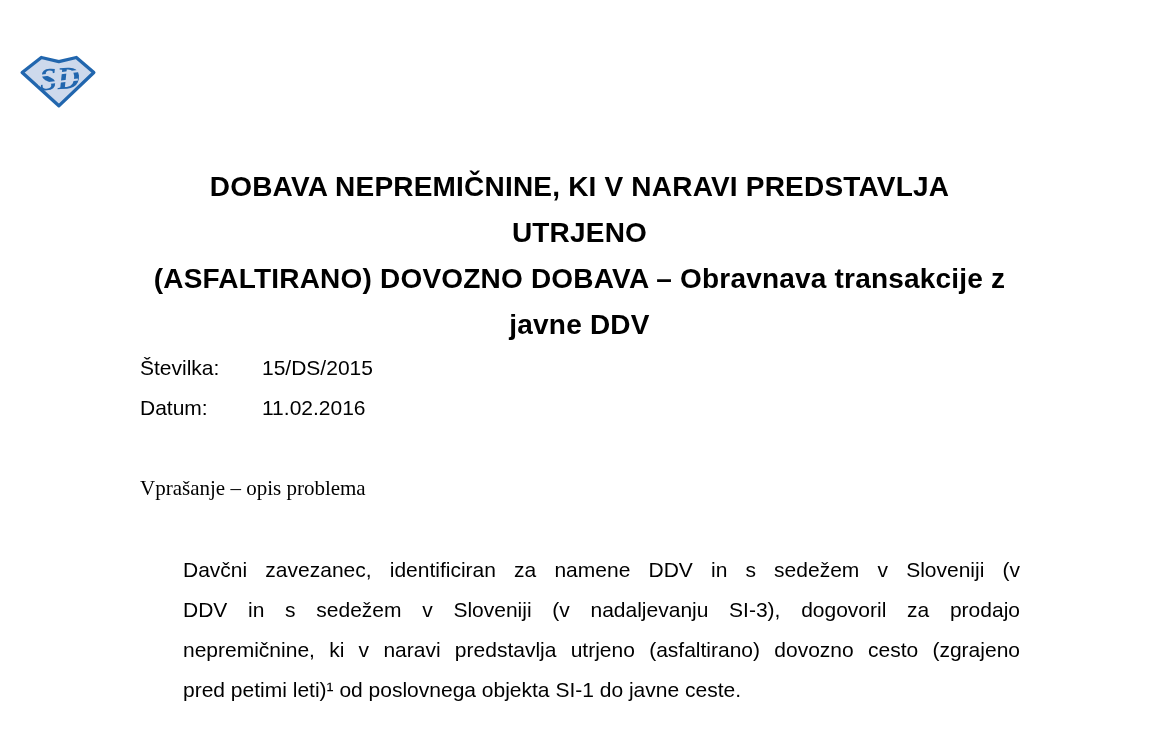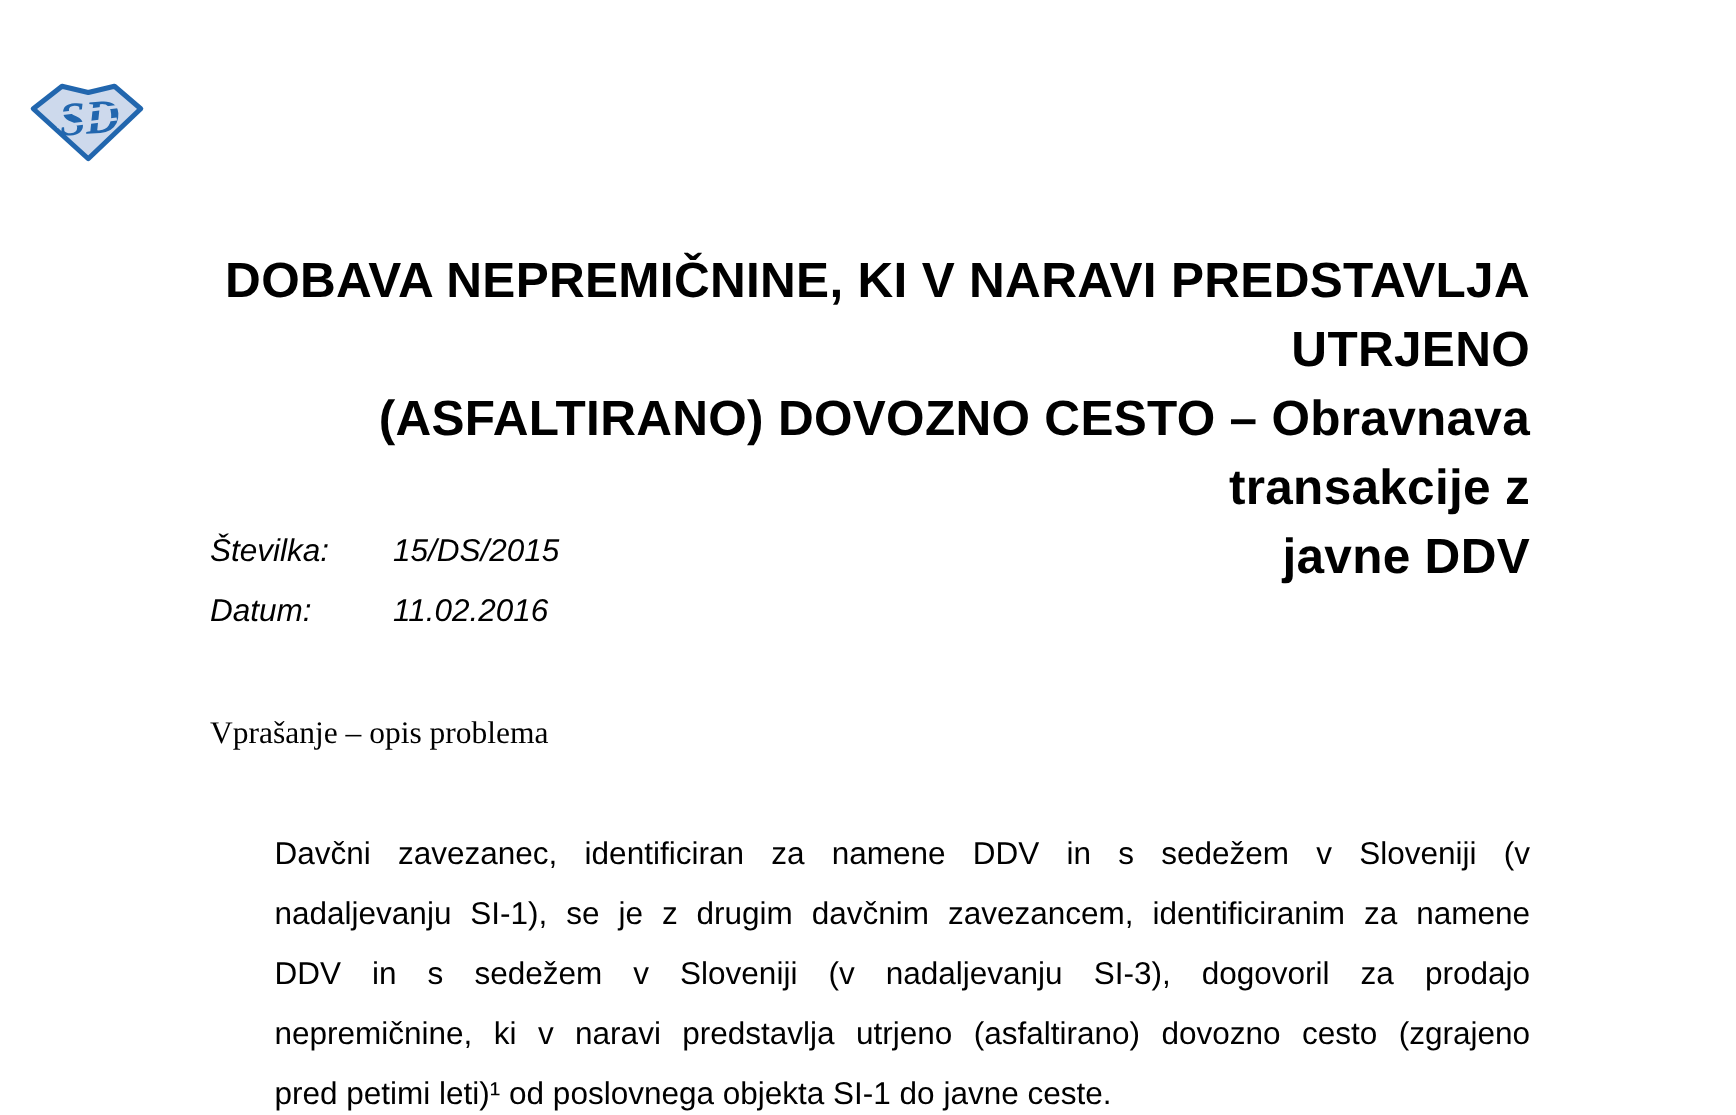--- a/index.html
+++ b/index.html
@@ -21,34 +21,34 @@
     left: 16px;
     top: 50px;
     width: 84px;
     height: 60px;
   }
   .title-block {
     position: absolute;
     left: 139px;
     top: 164px;
     width: 881px;
-    text-align: right;
+    text-align: center;
     font-weight: 700;
-    font-size: 33px;
+    font-size: 28px;
     line-height: 46px;
     letter-spacing: 0.2px;
   }
   .meta-block {
     position: absolute;
     left: 140px;
     top: 348px;
     font-size: 21px;
     line-height: 40px;
   }
-  .meta-row { display: flex; font-style: italic; }
+  .meta-row { display: flex; }
   .meta-label { width: 122px; }
   .section-heading {
     position: absolute;
     left: 140px;
     top: 468px;
     font-size: 21px;
     line-height: 40px;
     font-family: Liberation Serif, serif;
   }
   .paragraph {
@@ -76,38 +76,37 @@
 
   <svg class="logo" viewBox="0 0 100 72" xmlns="http://www.w3.org/2000/svg">
     <polygon points="7,27 30,9 51,14 72,9 93,27 51,67" fill="#cdd9ec" stroke="#2166ae" stroke-width="4" stroke-linejoin="round"></polygon>
     <text x="52" y="47" text-anchor="middle" font-family="Liberation Serif, serif" font-size="38" font-weight="bold" font-style="italic" fill="#2166ae" transform="rotate(-4 50 36)">SD</text>
     <rect x="24" y="27" width="52" height="2.6" fill="#cdd9ec" transform="rotate(-7 50 28)"></rect>
     <rect x="26" y="37" width="48" height="2.4" fill="#cdd9ec" transform="rotate(-7 50 38)"></rect>
   </svg>
 
   <div class="title-block">
     <div class="title-line">DOBAVA NEPREMIČNINE, KI V NARAVI PREDSTAVLJA UTRJENO</div>
-    <div class="title-line">(ASFALTIRANO) DOVOZNO CESTO – Obravnava transakcije z</div>
+    <div class="title-line">(ASFALTIRANO) DOVOZNO DOBAVA – Obravnava transakcije z</div>
     <div class="title-line">javne DDV</div>
   </div>
 
   <div class="meta-block">
     <div class="meta-row">
       <span class="meta-label">Številka:</span>
       <span class="meta-value">15/DS/2015</span>
     </div>
     <div class="meta-row">
       <span class="meta-label">Datum:</span>
       <span class="meta-value">11.02.2016</span>
     </div>
   </div>
 
   <div class="section-heading">Vprašanje – opis problema</div>
 
   <div class="paragraph">
     <div class="pline just">Davčni zavezanec, identificiran za namene DDV in s sedežem v Sloveniji (v</div>
-    <div class="pline just">nadaljevanju SI-1), se je z drugim davčnim zavezancem, identificiranim za namene</div>
     <div class="pline just">DDV in s sedežem v Sloveniji (v nadaljevanju SI-3), dogovoril za prodajo</div>
     <div class="pline just">nepremičnine, ki v naravi predstavlja utrjeno (asfaltirano) dovozno cesto (zgrajeno</div>
     <div class="pline">pred petimi leti)¹ od poslovnega objekta SI-1 do javne ceste.</div>
   </div>
 
 </div>
 
 </body></html>

